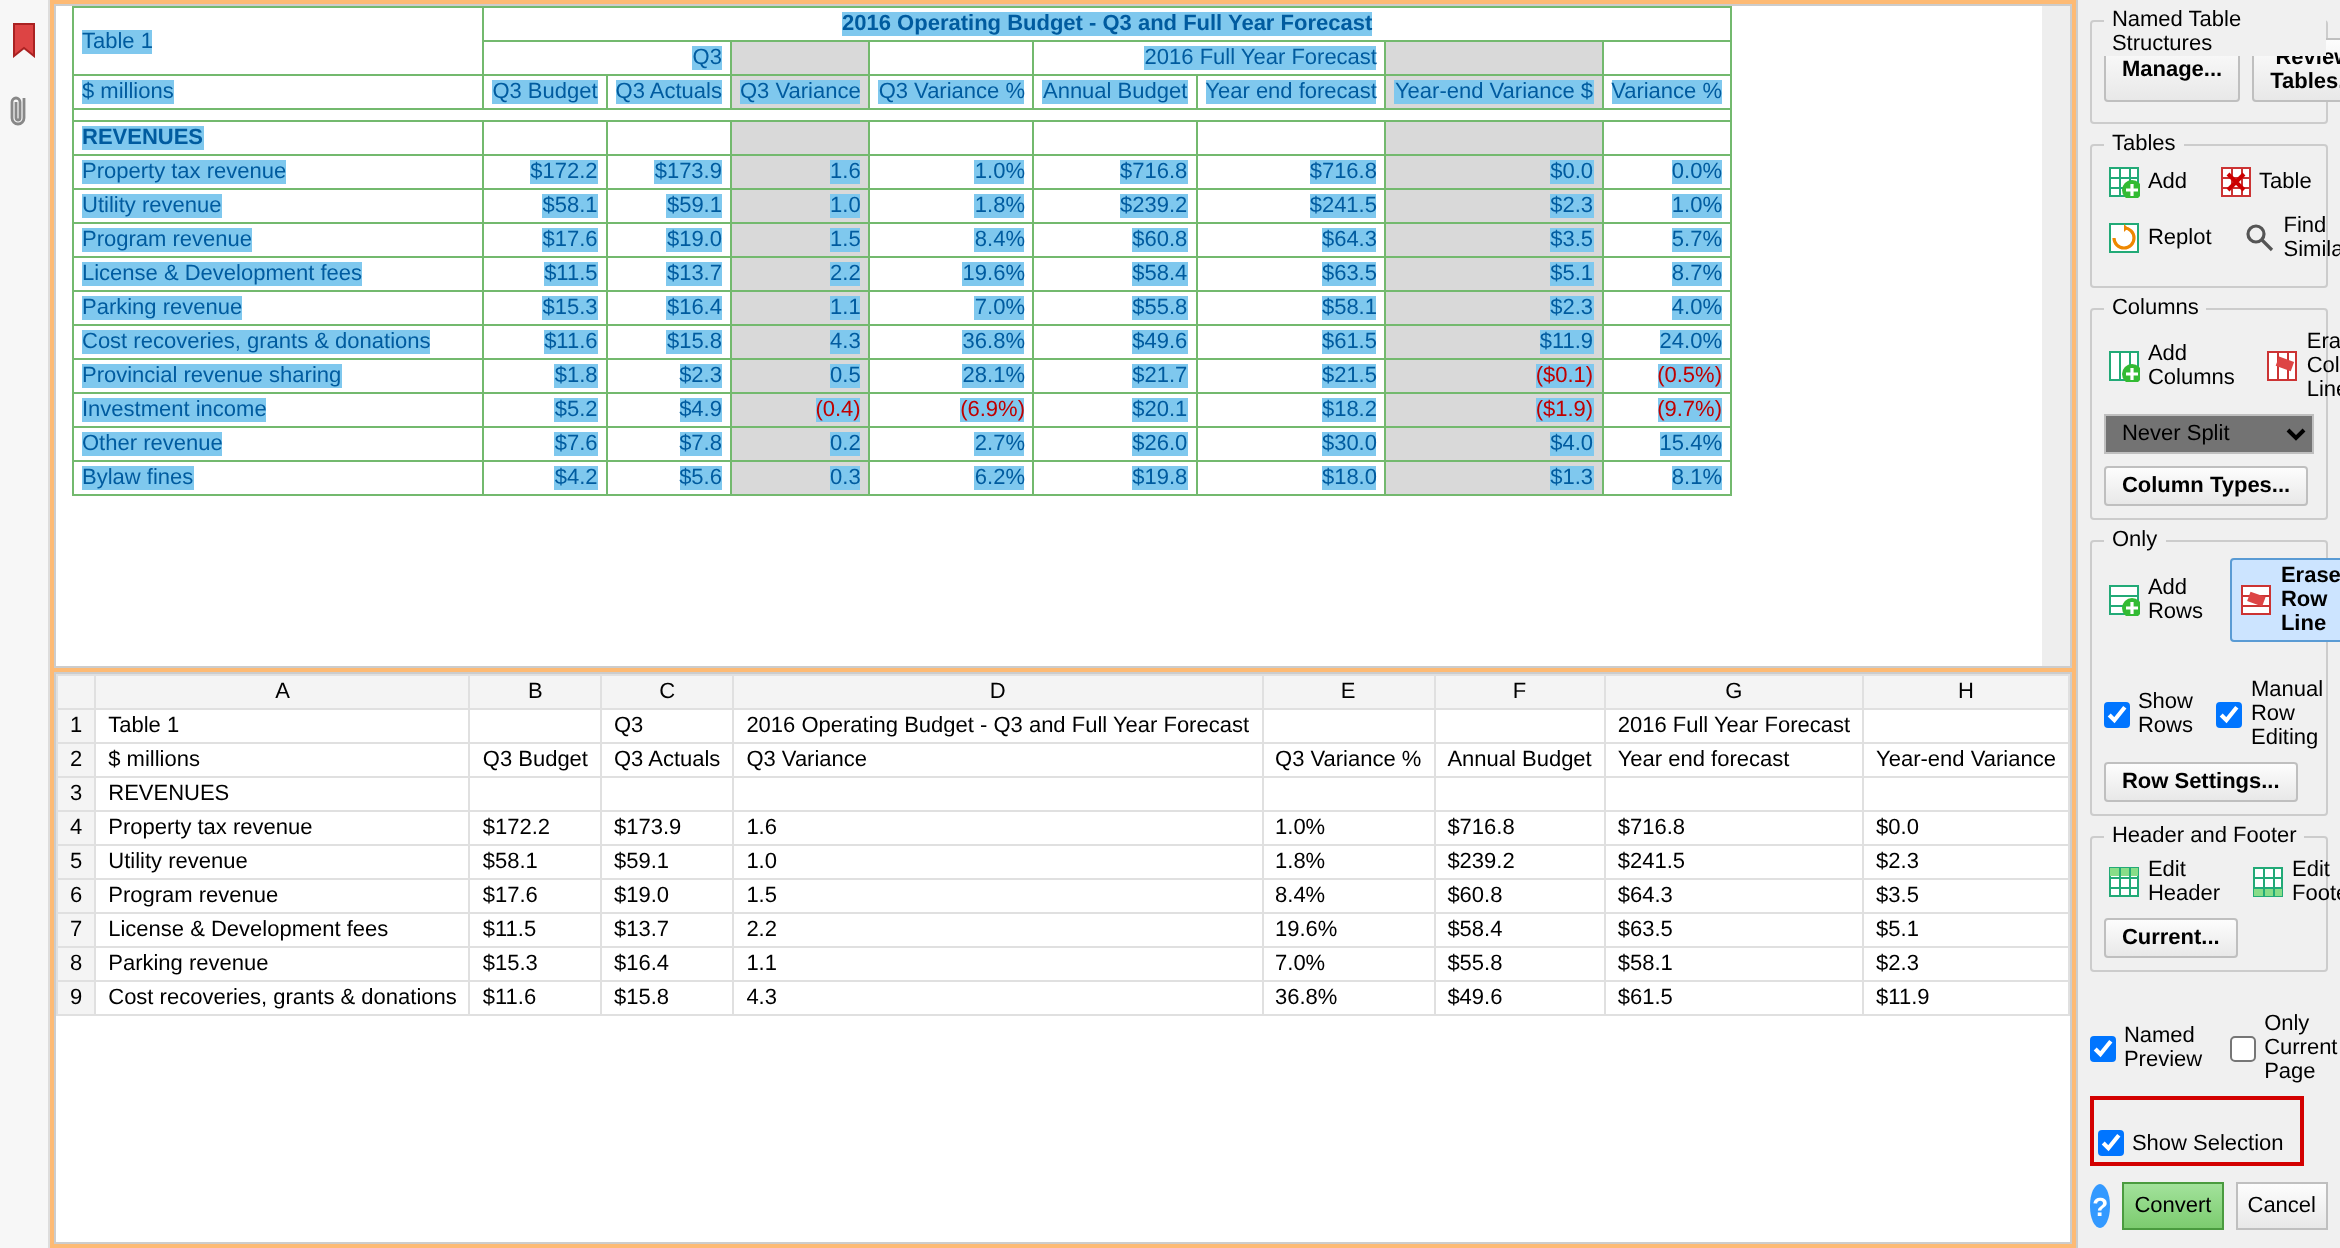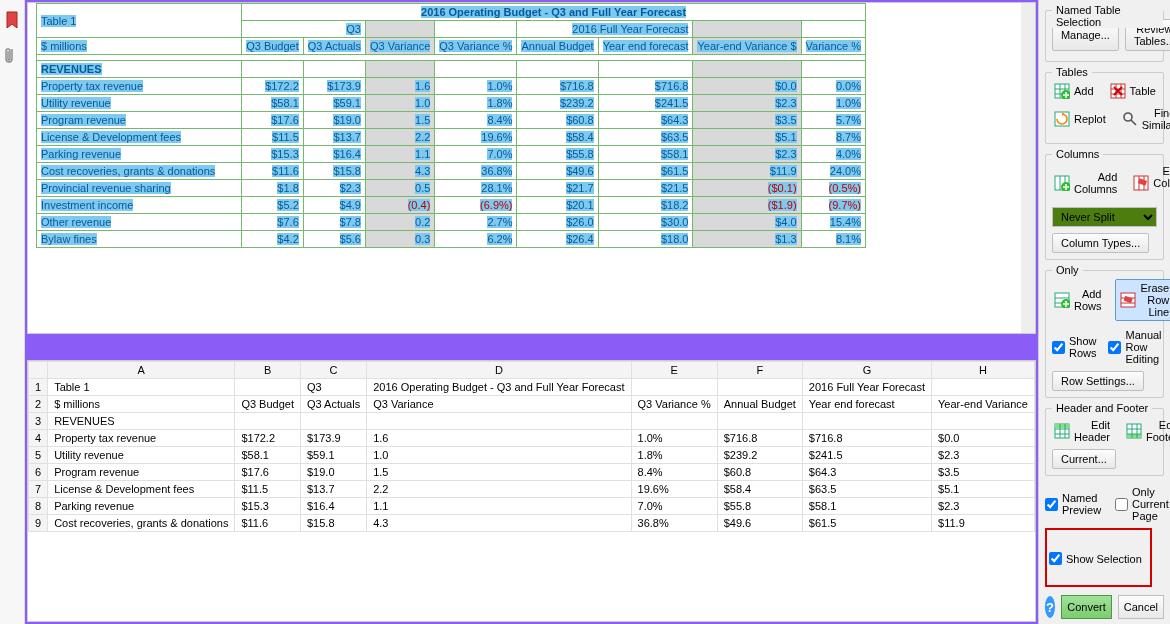--- a/index.html
+++ b/index.html
@@ -1,21 +1,21 @@
 <!DOCTYPE html>
 <html><head>
 <meta charset="utf-8">
 <style>
 * { box-sizing: border-box; margin: 0; padding: 0; font-family: "Segoe UI", Tahoma, sans-serif; font-size: 11px; }
 body { background: #fff; width: 1170px; height: 624px; overflow: hidden; display: flex; }
 
 .left-toolbar { width: 34px; background: #f7f7f7; border-right: 1px solid #ddd; display: flex; flex-direction: column; align-items: center; padding-top: 8px; gap: 12px; }
 .left-toolbar .tb-btn { width: 24px; height: 24px; display: flex; align-items: center; justify-content: center; }
 
-.main { flex: 1; display: flex; flex-direction: column; background: #8b5cf6; gap: 24px; }
+.main { flex: 1; display: flex; flex-direction: column; background: #fdba74; }
 
 .preview-pane { flex: 0 0 332px; background: #fff; margin: 2px; overflow: auto; position: relative; border: 1px solid #ccc; }
 .preview-inner { padding: 0 8px 8px 8px; }
 .preview-table { border-collapse: collapse; width: 830px; }
 .preview-table td, .preview-table th { border: 1px solid #73b96e; padding: 2px 4px; font-size: 11px; white-space: nowrap; color: #005b9f; }
 .preview-title { text-align: center; font-weight: bold; color: #005b9f; }
 .hl { background: #7fc8ee; }
 .shade { background: #d9d9d9; }
 .preview-table .num { text-align: right; }
 .preview-table .neg { color: #c00000; }
@@ -23,33 +23,33 @@
 
 .grid-pane { flex: 1; background: #fff; margin: 0 2px 2px 2px; border: 1px solid #ccc; overflow: auto; position: relative; }
 .grid-table { border-collapse: collapse; width: 860px; }
 .grid-table th, .grid-table td { border: 1px solid #e0e0e0; padding: 2px 6px; font-size: 11px; white-space: nowrap; text-align: left; }
 .grid-table th { background: #f4f4f4; font-weight: normal; text-align: center; }
 .grid-table .rownum { background: #f4f4f4; text-align: center; width: 24px; }
 
 .sidebar { width: 262px; background: #f0f0f0; border-left: 1px solid #ccc; padding: 4px 6px; overflow: auto; display: flex; flex-direction: column; gap: 4px; }
 .group { border: 1px solid #ccc; border-radius: 2px; padding: 8px 6px 6px 6px; position: relative; margin-top: 6px; }
 .group > legend { position: absolute; top: -7px; left: 6px; background: #f0f0f0; padding: 0 4px; font-size: 11px; }
-.btn { background: linear-gradient(#fdfdfd,#e8e8e8); border: 1px solid #bfbfbf; border-radius: 2px; padding: 3px 8px; font-size: 11px; cursor: default; display: inline-flex; align-items: center; gap: 4px; }
+.btn { background: linear-gradient(#fdfdfd,#e8e8e8); border: 1px solid #bfbfbf; border-radius: 2px; padding: 3px 8px; font-size: 11px; cursor: default; display: inline-flex; align-items: center; gap: 4px; font-weight: bold; }
 .btn.toggled { background: #cce4ff; border-color: #5a9bd4; }
 .btn.half { width: 110px; }
 .row2 { display: flex; gap: 6px; margin-bottom: 4px; }
-.icon-btn { display: inline-flex; align-items: center; gap: 4px; padding: 2px 2px; cursor: default; text-align: right; }
-.sel { width: 100%; border: 1px solid #bfbfbf; padding: 2px 4px; background: #4d7c0f; }
-.chk { display: inline-flex; align-items: center; gap: 4px; margin: 4px 6px 2px 0; }
+.icon-btn { display: inline-flex; align-items: center; gap: 4px; padding: 2px 2px; cursor: default; }
+.sel { width: 100%; border: 1px solid #bfbfbf; padding: 2px 4px; background: #737373; }
+.chk { display: inline-flex; align-items: center; gap: 4px; margin: 14px 6px 2px 0; }
 .chk input { margin: 0; }
 .bottom-bar { display: flex; gap: 6px; align-items: center; padding: 4px 0; }
 .convert-btn { flex: 1; background: linear-gradient(#a2e29b,#7ccc6f); border: 1px solid #4a9b3f; padding: 5px; text-align: center; }
 .cancel-btn { flex: 1; background: linear-gradient(#fdfdfd,#e8e8e8); border: 1px solid #bfbfbf; padding: 5px; }
 .help-icn { width: 22px; height: 22px; border-radius: 50%; background: #3399ff; color: #fff; display: flex; align-items: center; justify-content: center; font-weight: bold; font-size: 13px; }
-.red-box { border: 2px solid #d30000; padding: 18px 2px; display: inline-flex; align-items: flex-end; }
+.red-box { border: 2px solid #d30000; padding: 1px 2px; display: inline-flex; align-items: flex-end; }
 
 svg { flex-shrink: 0; }
 </style>
 </head>
 <body>
 
 <div class="left-toolbar">
   <div class="tb-btn">
       <svg width="16" height="18">
         <path d="M3 1h10v16l-5-4-5 4z" fill="#d44" stroke="#a22"></path>
@@ -205,21 +205,21 @@
               <td class="num"><span class="hl">$30.0</span></td>
               <td class="num shade"><span class="hl">$4.0</span></td>
               <td class="num"><span class="hl">15.4%</span></td>
             </tr>
             <tr>
               <td><span class="hl">Bylaw fines</span></td>
               <td class="num"><span class="hl">$4.2</span></td>
               <td class="num"><span class="hl">$5.6</span></td>
               <td class="num shade"><span class="hl">0.3</span></td>
               <td class="num"><span class="hl">6.2%</span></td>
-              <td class="num"><span class="hl">$26.4</span></td>
+              <td class="num"><span class="hl">$19.8</span></td>
               <td class="num"><span class="hl">$18.0</span></td>
               <td class="num shade"><span class="hl">$1.3</span></td>
               <td class="num"><span class="hl">8.1%</span></td>
             </tr>
           </tbody>
     </table>
     </div>
     <div class="preview-scroll-v"></div>
   </div>
 
@@ -340,21 +340,21 @@
           </tr>
         </tbody>
     </table>
   </div>
 
 </div>
 
 <div class="sidebar">
 
   <div class="group">
-    <legend>Named Table Selection</legend>
+    <legend>Named Table Structures</legend>
     <div class="row2">
       <button class="btn half">Manage...</button>
       <button class="btn half">Review Tables...</button>
     </div>
   </div>
 
   <div class="group">
     <legend>Tables</legend>
     <div class="row2">
       <span class="icon-btn">

